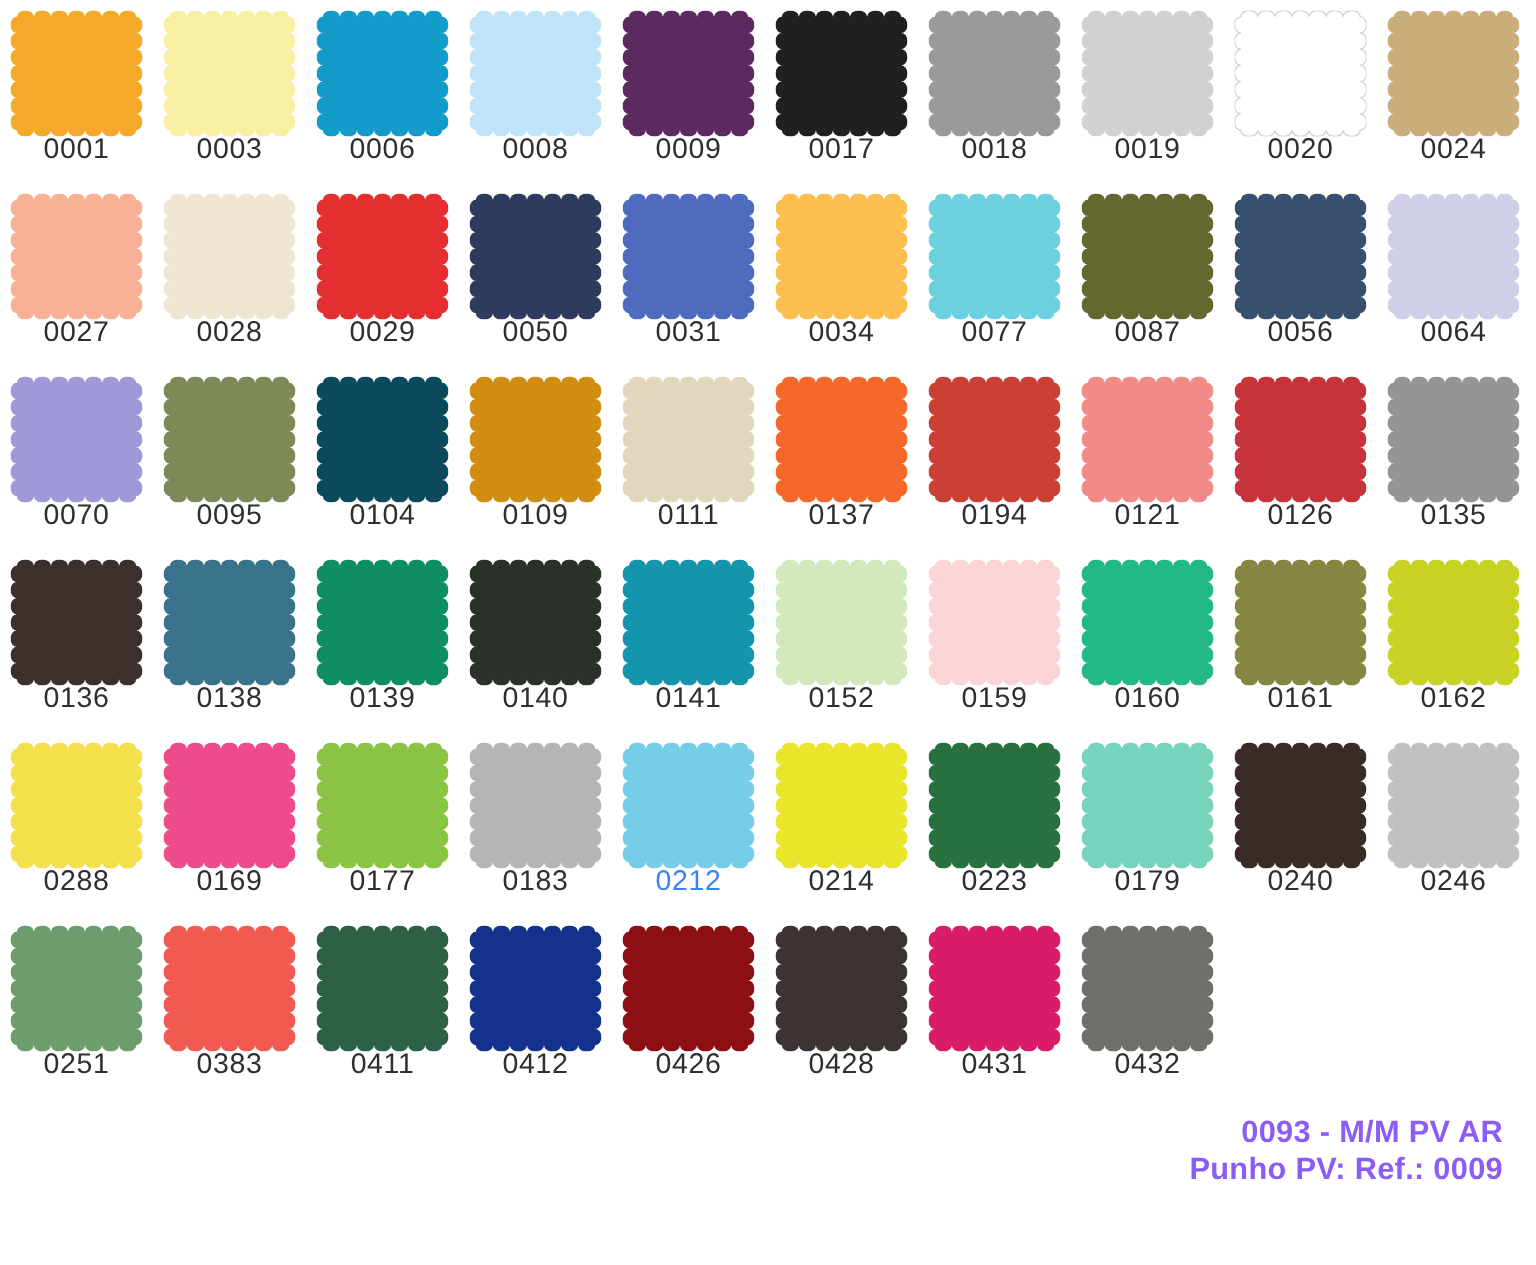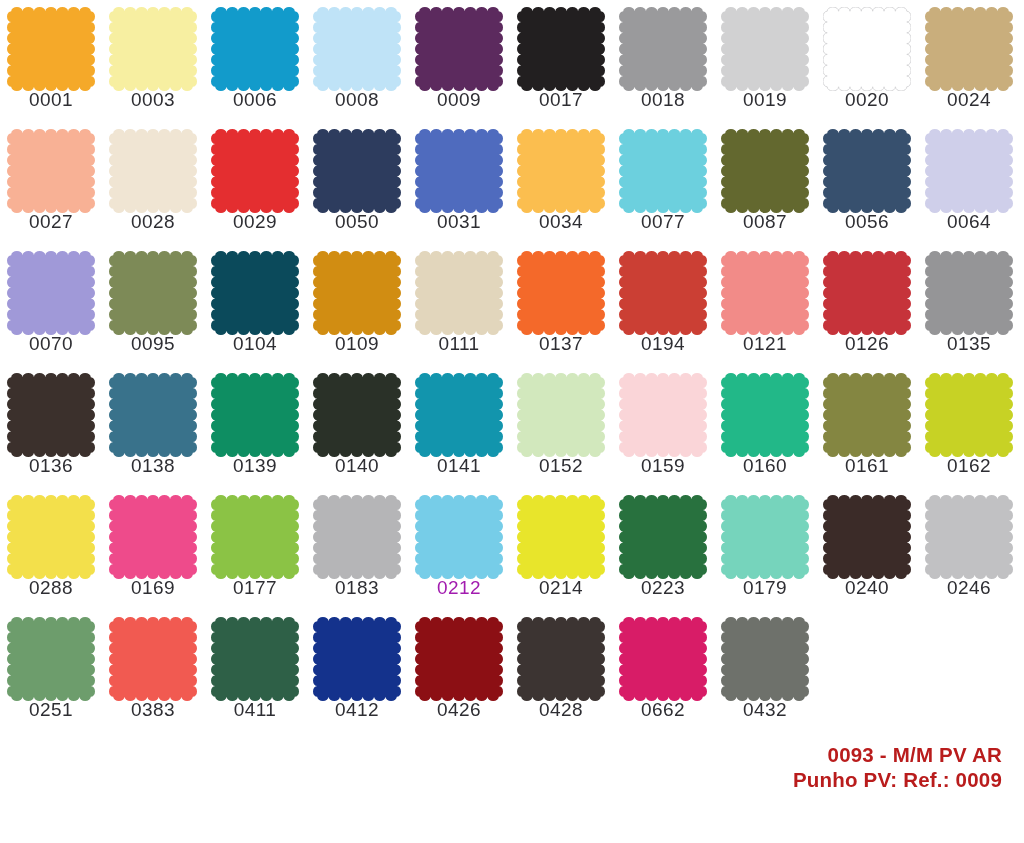--- a/index.html
+++ b/index.html
@@ -55,32 +55,32 @@
   .swatch-label {
     font-family: "Liberation Sans", sans-serif;
     font-size: 19px;
     font-weight: 400;
     color: #2e2e33;
     letter-spacing: 0.4px;
     line-height: 1;
     margin-top: -2px;
     white-space: nowrap;
   }
-  .swatch-label.muted { color: #a21caf; }
+  .swatch-label.muted { color: #3b82f6; }
 
   #footer-block {
     position: absolute;
     right: 22px;
     top: 742px;
     text-align: right;
     font-family: "Liberation Sans", sans-serif;
     font-weight: bold;
     font-size: 20.5px;
     line-height: 25px;
-    color: #b91c1c;
+    color: #8b5cf6;
     letter-spacing: 0.2px;
   }
   #footer-block div { white-space: nowrap; }
 </style>
 </head>
 <body>
 
 <div id="swatch-grid">
     <div class="swatch-row">
       <div class="swatch-cell">
@@ -540,21 +540,21 @@
           </svg>
         </div>
         <div class="swatch-label">0428</div>
       </div>
       <div class="swatch-cell">
         <div class="swatch-chip-wrap">
           <svg class="swatch-chip" viewBox="0 0 88 84" width="88" height="84">
             <path d="M 4.2 4.2 A 5.685714285714285 4.2 0 0 1 15.57142857142857 4.2 A 5.685714285714285 4.2 0 0 1 26.94285714285714 4.2 A 5.685714285714289 4.2 0 0 1 38.31428571428572 4.2 A 5.685714285714283 4.2 0 0 1 49.68571428571428 4.2 A 5.685714285714283 4.2 0 0 1 61.05714285714285 4.2 A 5.68571428571429 4.2 0 0 1 72.42857142857143 4.2 A 5.685714285714283 4.2 0 0 1 83.8 4.2 A 4.2 5.4 0 0 1 83.8 15 A 4.2 5.399999999999999 0 0 1 83.8 25.799999999999997 A 4.2 5.400000000000002 0 0 1 83.8 36.6 A 4.2 5.399999999999999 0 0 1 83.8 47.4 A 4.2 5.399999999999999 0 0 1 83.8 58.199999999999996 A 4.2 5.400000000000002 0 0 1 83.8 69 A 4.2 5.399999999999999 0 0 1 83.8 79.8 A 5.685714285714283 4.2 0 0 1 72.42857142857143 79.8 A 5.685714285714287 4.2 0 0 1 61.05714285714286 79.8 A 5.685714285714287 4.2 0 0 1 49.68571428571428 79.8 A 5.685714285714283 4.2 0 0 1 38.31428571428572 79.8 A 5.685714285714283 4.2 0 0 1 26.94285714285715 79.8 A 5.68571428571429 4.2 0 0 1 15.57142857142857 79.8 A 5.685714285714283 4.2 0 0 1 4.200000000000003 79.8 A 4.2 5.399999999999999 0 0 1 4.2 69 A 4.2 5.399999999999999 0 0 1 4.2 58.2 A 4.2 5.400000000000002 0 0 1 4.2 47.4 A 4.2 5.399999999999999 0 0 1 4.2 36.6 A 4.2 5.399999999999999 0 0 1 4.2 25.800000000000004 A 4.2 5.400000000000002 0 0 1 4.2 15 A 4.2 5.399999999999999 0 0 1 4.2 4.200000000000003 Z" fill="#D81C67"></path>
           </svg>
         </div>
-        <div class="swatch-label">0662</div>
+        <div class="swatch-label">0431</div>
       </div>
       <div class="swatch-cell">
         <div class="swatch-chip-wrap">
           <svg class="swatch-chip" viewBox="0 0 88 84" width="88" height="84">
             <path d="M 4.2 4.2 A 5.685714285714285 4.2 0 0 1 15.57142857142857 4.2 A 5.685714285714285 4.2 0 0 1 26.94285714285714 4.2 A 5.685714285714289 4.2 0 0 1 38.31428571428572 4.2 A 5.685714285714283 4.2 0 0 1 49.68571428571428 4.2 A 5.685714285714283 4.2 0 0 1 61.05714285714285 4.2 A 5.68571428571429 4.2 0 0 1 72.42857142857143 4.2 A 5.685714285714283 4.2 0 0 1 83.8 4.2 A 4.2 5.4 0 0 1 83.8 15 A 4.2 5.399999999999999 0 0 1 83.8 25.799999999999997 A 4.2 5.400000000000002 0 0 1 83.8 36.6 A 4.2 5.399999999999999 0 0 1 83.8 47.4 A 4.2 5.399999999999999 0 0 1 83.8 58.199999999999996 A 4.2 5.400000000000002 0 0 1 83.8 69 A 4.2 5.399999999999999 0 0 1 83.8 79.8 A 5.685714285714283 4.2 0 0 1 72.42857142857143 79.8 A 5.685714285714287 4.2 0 0 1 61.05714285714286 79.8 A 5.685714285714287 4.2 0 0 1 49.68571428571428 79.8 A 5.685714285714283 4.2 0 0 1 38.31428571428572 79.8 A 5.685714285714283 4.2 0 0 1 26.94285714285715 79.8 A 5.68571428571429 4.2 0 0 1 15.57142857142857 79.8 A 5.685714285714283 4.2 0 0 1 4.200000000000003 79.8 A 4.2 5.399999999999999 0 0 1 4.2 69 A 4.2 5.399999999999999 0 0 1 4.2 58.2 A 4.2 5.400000000000002 0 0 1 4.2 47.4 A 4.2 5.399999999999999 0 0 1 4.2 36.6 A 4.2 5.399999999999999 0 0 1 4.2 25.800000000000004 A 4.2 5.400000000000002 0 0 1 4.2 15 A 4.2 5.399999999999999 0 0 1 4.2 4.200000000000003 Z" fill="#6E716B"></path>
           </svg>
         </div>
         <div class="swatch-label">0432</div>
       </div>
     </div>

